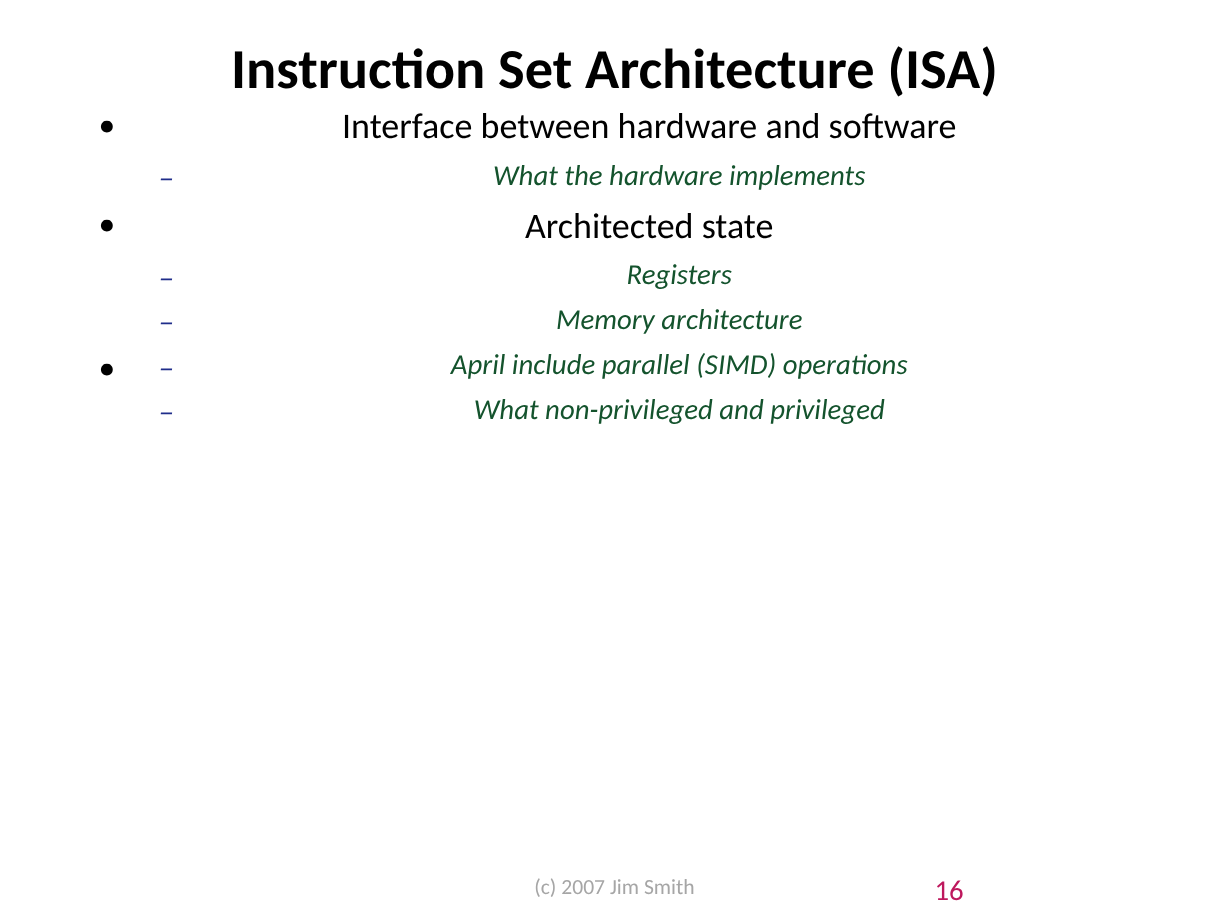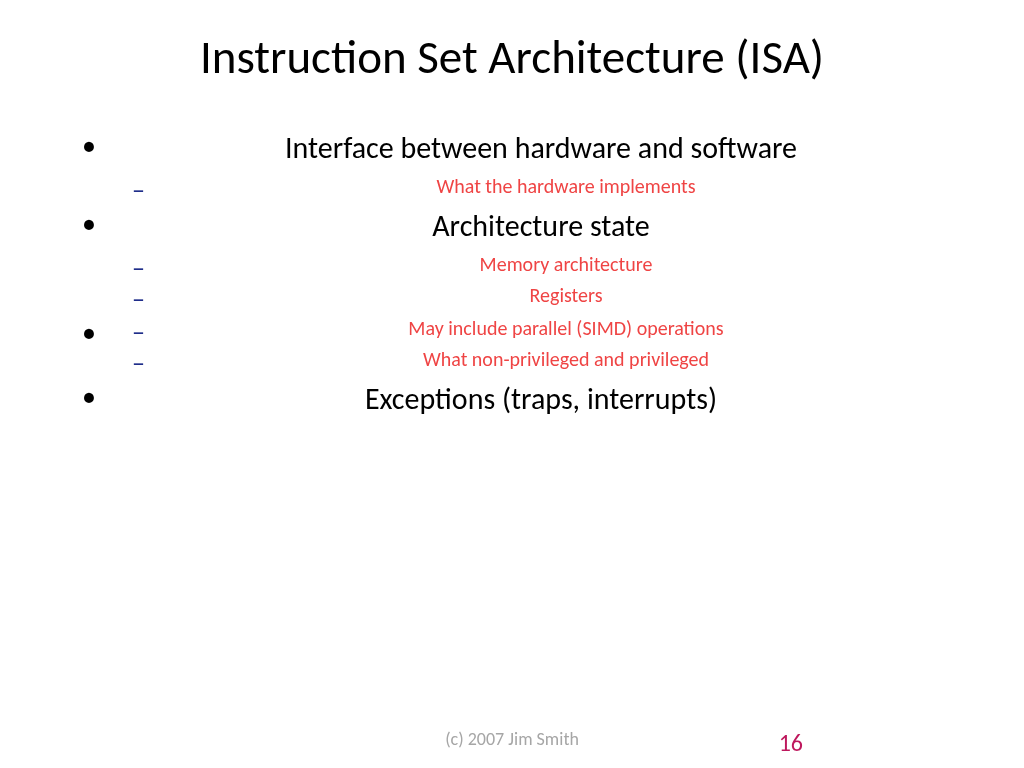--- a/index.html
+++ b/index.html
@@ -16,24 +16,23 @@
       overflow: hidden;
     }
     .slide {
       width: 100%;
       height: 100%;
       padding: 28px 50px 0 50px;
       position: relative;
     }
     .title {
       font-size: 47px;
-      font-weight: 400;
+      font-weight: 700;
       color: #000000;
       text-align: center;
-      margin-bottom: 42px;
       letter-spacing: 0px;
     }
     .content {
       padding-left: 28px;
       text-align: center;
     }
     ul.level1 {
       list-style: none;
     }
     ul.level1 > li {
@@ -54,23 +53,24 @@
     }
     ul.level2 {
       list-style: none;
       margin-top: 6px;
       margin-left: 24px;
     }
     ul.level2 > li {
       position: relative;
       padding-left: 26px;
       margin-bottom: 4px;
-      font-size: 20px;
-      color: #ef4444;
+      font-size: 24px;
+      color: #14532d;
       line-height: 1.35;
+      font-style: italic;
     }
     ul.level2 > li::before {
       content: "–";
       position: absolute;
       left: 0;
       top: 0;
       color: #1f2d8a;
       font-size: 26px;
     }
     .footer {
@@ -101,34 +101,31 @@
 
   <div class="content">
     <ul class="level1">
       <li>
         <span>Interface between hardware and software</span>
         <ul class="level2">
           <li><span>What the hardware implements</span></li>
         </ul>
       </li>
       <li>
-        <span>Architecture state</span>
+        <span>Architected state</span>
         <ul class="level2">
+          <li><span>Registers</span></li>
           <li><span>Memory architecture</span></li>
-          <li><span>Registers</span></li>
         </ul>
       </li>
       <li>
         <ul class="level2">
-          <li><span>May include parallel (SIMD) operations</span></li>
+          <li><span>April include parallel (SIMD) operations</span></li>
           <li><span>What non-privileged and privileged</span></li>
         </ul>
-      </li>
-      <li>
-        <span>Exceptions (traps, interrupts)</span>
       </li>
     </ul>
   </div>
 
   <div class="footer">
     <span class="copyright">(c) 2007 Jim Smith</span>
     <span class="page-number">16</span>
   </div>
 </div>
 

